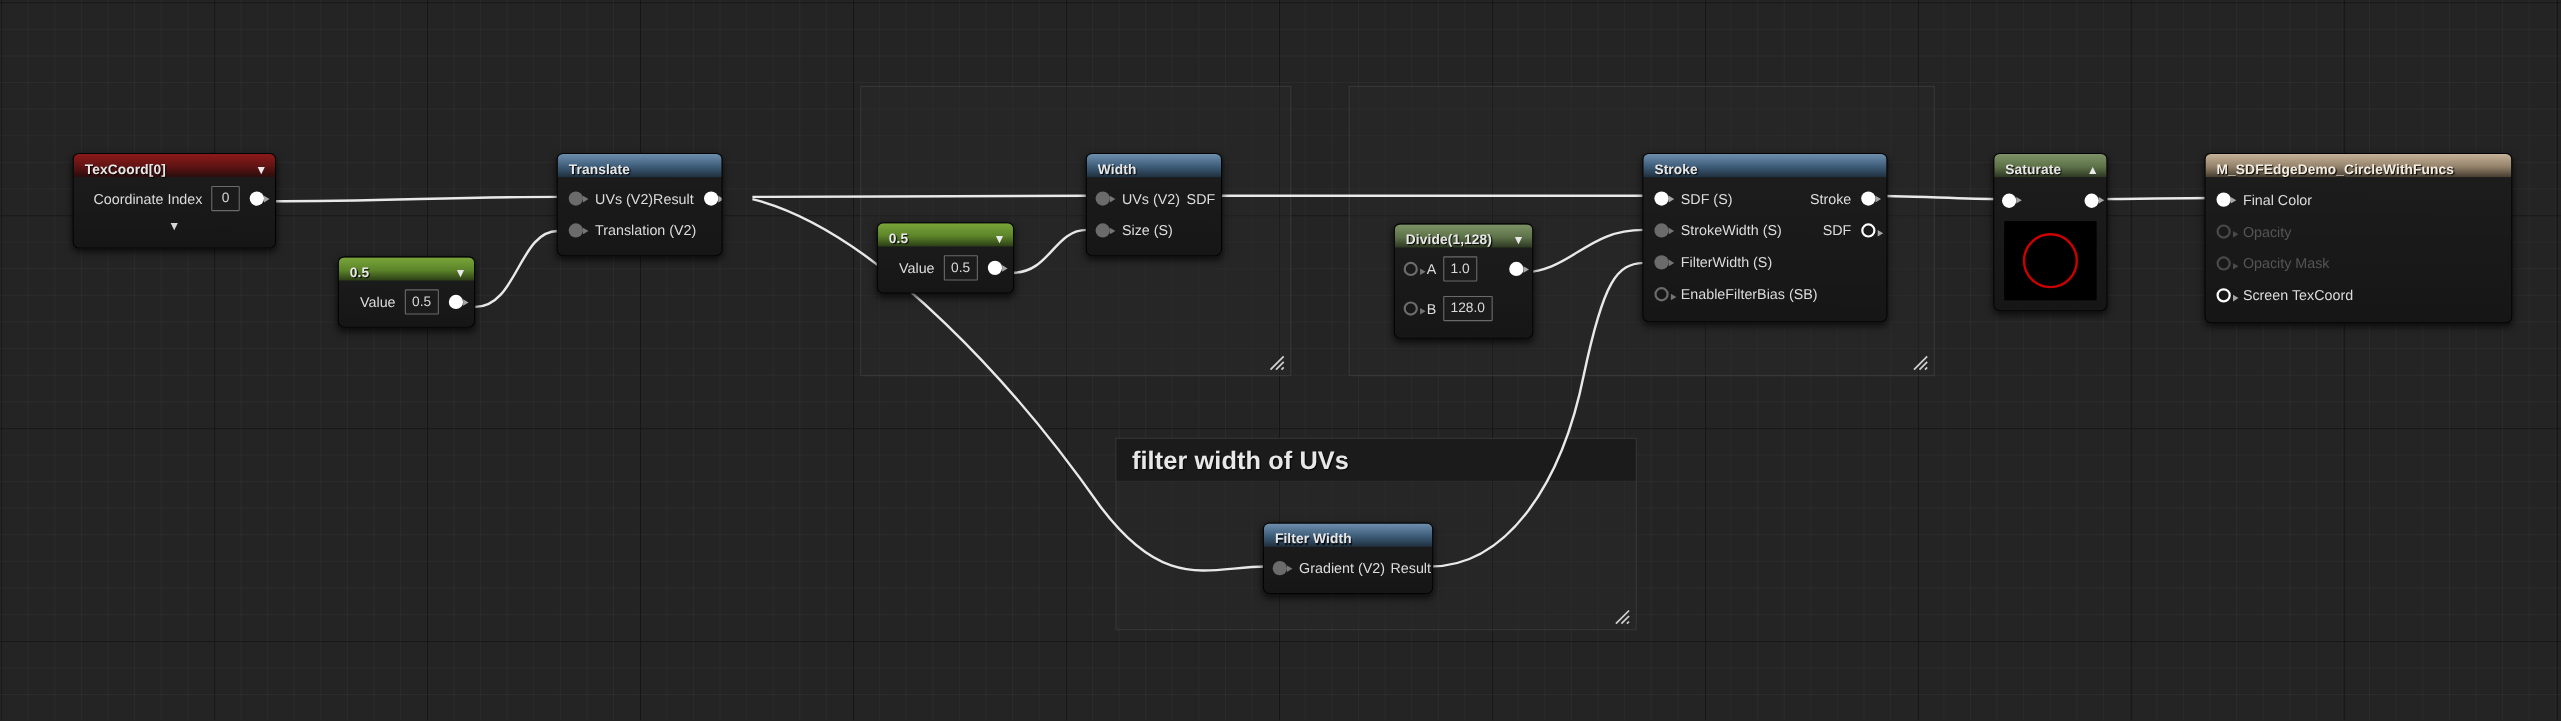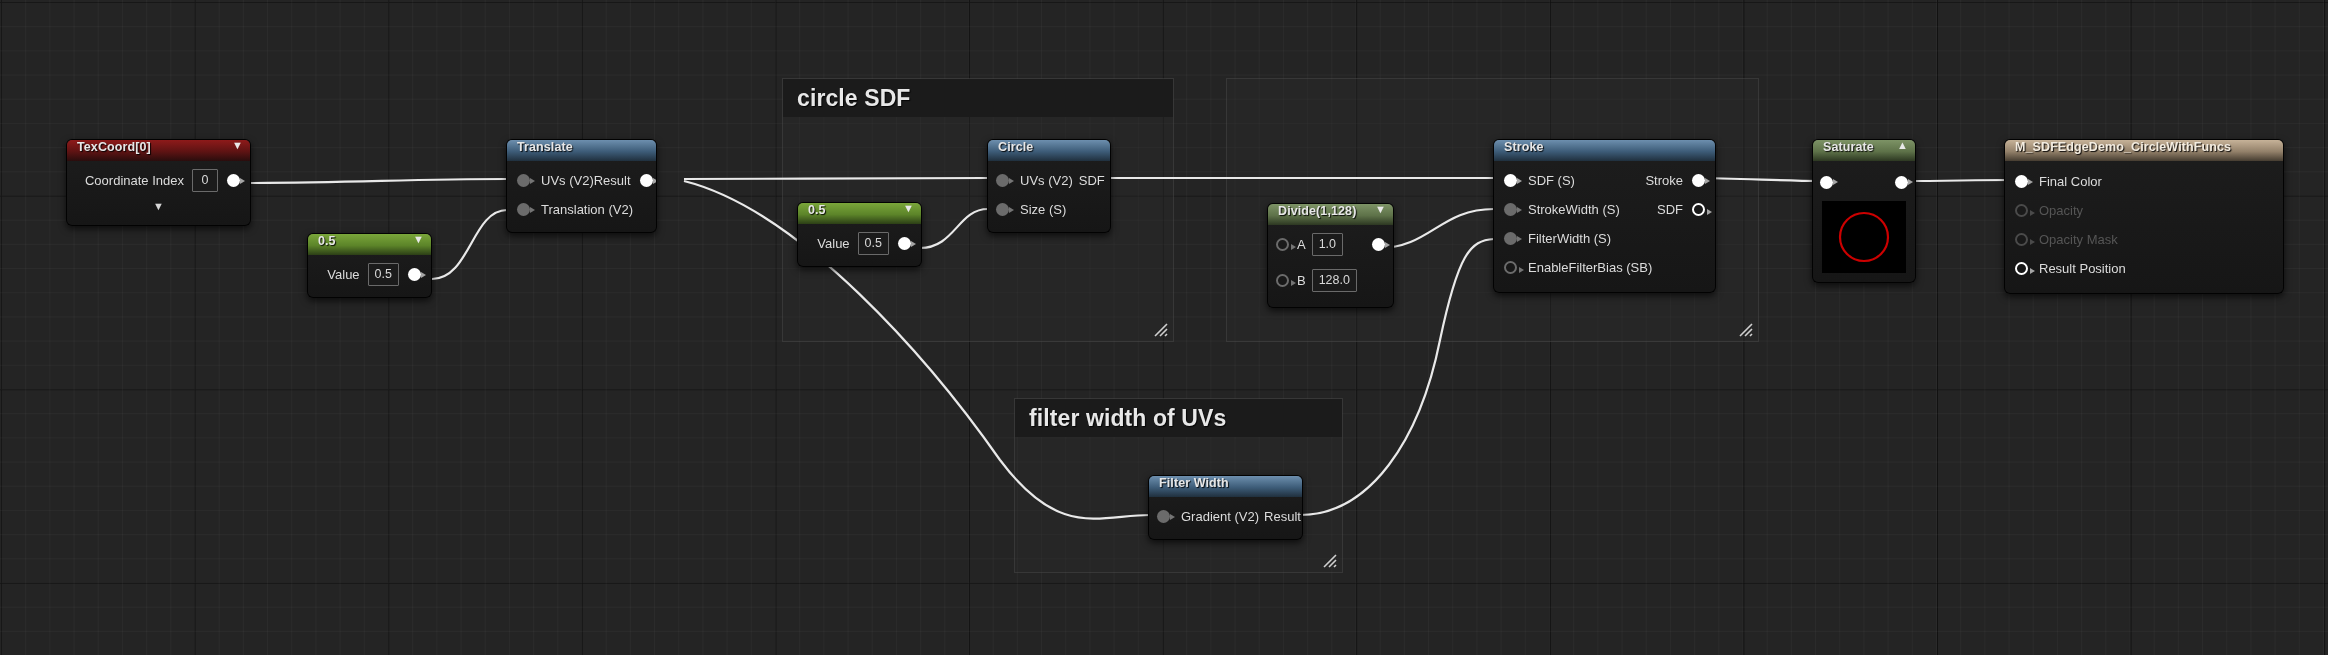--- a/index.html
+++ b/index.html
@@ -73,22 +73,22 @@
     border-radius: 6px;
     box-sizing: border-box;
     box-shadow: 0 3px 7px rgba(0,0,0,0.65);
     background: linear-gradient(to bottom, #1d1d1d 0%, #161616 100%);
     border: 1px solid rgba(0,0,0,0.9);
     overflow: hidden;
   }
   .node-header {
     height: 21px;
     display: flex;
-    align-items: flex-start;
-    padding: 0 7px 14px 10px;
+    align-items: flex-end;
+    padding: 0 7px 0 10px;
     box-sizing: border-box;
     position: relative;
   }
   .node-header .title {
     font-size: 12.5px;
     font-weight: bold;
     color: #e7e7e7;
     text-shadow: 1px 1px 1px rgba(0,0,0,0.9);
     white-space: nowrap;
     letter-spacing: 0.1px;
@@ -197,35 +197,32 @@
     padding: 0 10px;
     box-sizing: border-box;
   }
 </style>
 </head>
 <body>
 
 <div id="canvas">
 
   <div class="comment" style="left:782px; top:78px; width:392px; height:264px;">
-    <div class="comment-bar">
-      <span class="comment-title">circle SDF</span>
-    </div>
     <svg class="resize-grip" viewBox="0 0 15 15">
       <path d="M14 2 L2 14 M14 7 L7 14 M14 12 L12 14" stroke="#cfcfcf" stroke-width="1.6" fill="none"></path>
     </svg>
   </div>
 
   <div class="comment" style="left:1226px; top:78px; width:533px; height:264px;">
     <svg class="resize-grip" viewBox="0 0 15 15">
       <path d="M14 2 L2 14 M14 7 L7 14 M14 12 L12 14" stroke="#cfcfcf" stroke-width="1.6" fill="none"></path>
     </svg>
   </div>
 
-  <div class="comment" style="left:1014px; top:398px; width:329px; height:175px;">
+  <div class="comment" style="left:1014px; top:398px; width:474px; height:175px;">
     <div class="comment-bar">
       <span class="comment-title">filter width of UVs</span>
     </div>
     <svg class="resize-grip" viewBox="0 0 15 15">
       <path d="M14 2 L2 14 M14 7 L7 14 M14 12 L12 14" stroke="#cfcfcf" stroke-width="1.6" fill="none"></path>
     </svg>
   </div>
 
   <svg id="wires">
     <g fill="none" stroke="#e9e9e9" stroke-width="2.2">
@@ -312,21 +309,21 @@
         <span class="spacer"></span>
         <span class="lbl">Value</span>
         <span class="valbox">0.5</span>
         <span class="pin filled pin-out"></span>
       </div>
     </div>
   </div>
 
   <div class="node" style="left:987px; top:139px; width:124px;">
     <div class="node-header hdr-blue">
-      <span class="title">Circle</span>
+      <span class="title">Width</span>
     </div>
     <div class="node-body">
       <div class="row" style="padding:0 8px;">
         <span class="pin filled dark pin-in"></span>
         <span class="lbl">UVs (V2)</span>
         <span class="spacer" style="min-width:6px;"></span>
         <span class="lbl">SDF</span>
 
       </div>
       <div class="row" style="padding:0 8px;">
@@ -433,18 +430,18 @@
       <div class="row">
         <span class="pin hollow faint pin-in"></span>
         <span class="lbl dim">Opacity</span>
       </div>
       <div class="row">
         <span class="pin hollow faint pin-in"></span>
         <span class="lbl dim">Opacity Mask</span>
       </div>
       <div class="row">
         <span class="pin hollow pin-in"></span>
-        <span class="lbl">Result Position</span>
+        <span class="lbl">Screen TexCoord</span>
       </div>
     </div>
   </div>
 
 </div>
 
 </body></html>

